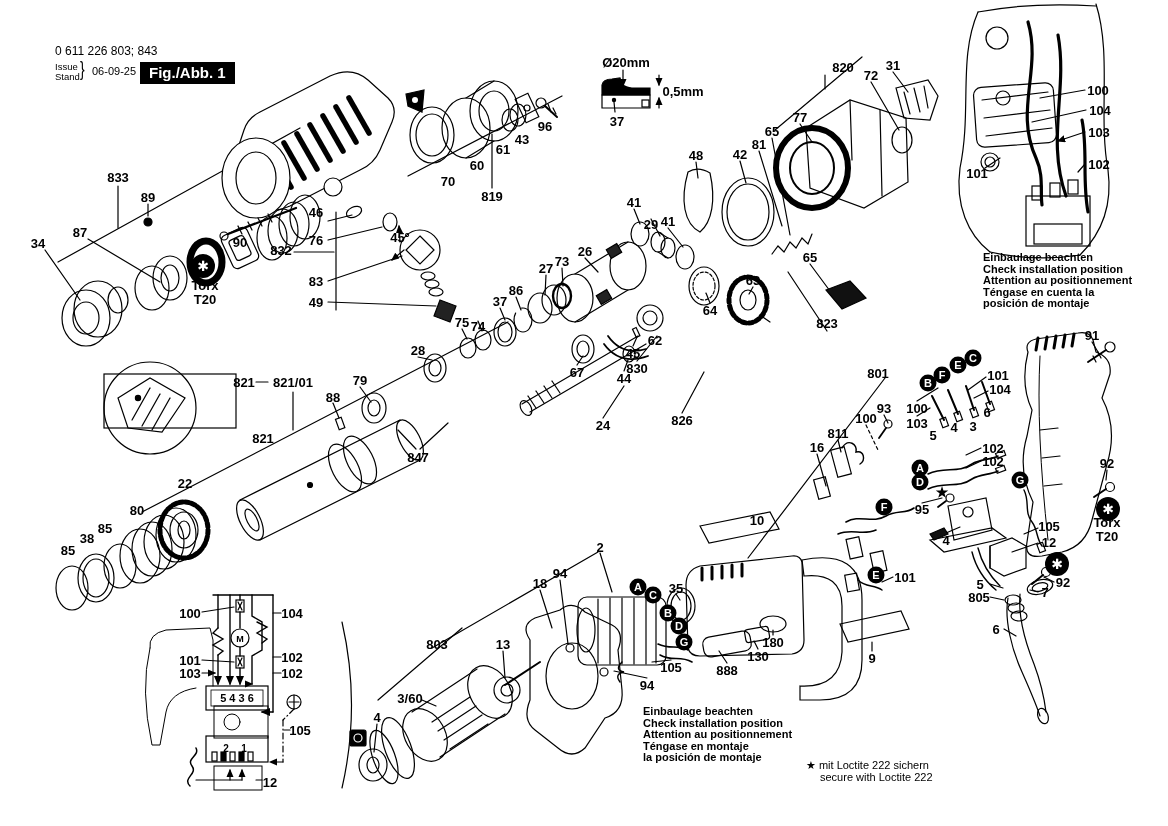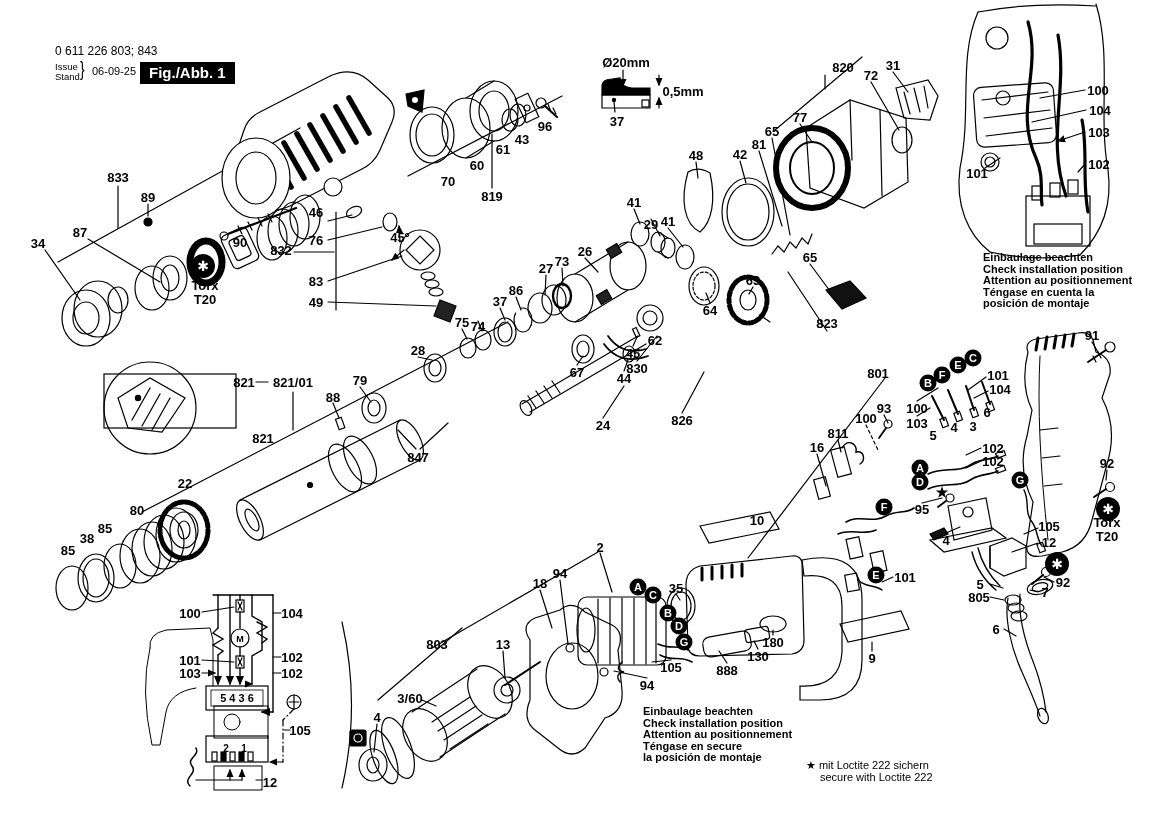--- a/index.html
+++ b/index.html
@@ -570,21 +570,21 @@
     <div>Einbaulage beachten</div>
     <div>Check installation position</div>
     <div>Attention au positionnement</div>
     <div>Téngase en cuenta la</div>
     <div>posición de montaje</div>
   </div>
   <div class="note" style="left:643px;top:706px;">
     <div>Einbaulage beachten</div>
     <div>Check installation position</div>
     <div>Attention au positionnement</div>
-    <div>Téngase en secure</div>
+    <div>Téngase en montaje</div>
     <div>la posición de montaje</div>
   </div>
   <div class="note" style="left:806px;top:760px;font-weight:400;">
     <div>★ mit Loctite 222 sichern</div>
     <div style="padding-left:14px;">secure with Loctite 222</div>
   </div>
 
   <div class="layer">
       <div class="lbl" style="left: 118px; top: 177px;">833</div>
       <div class="lbl" style="left: 148px; top: 197px;">89</div>

